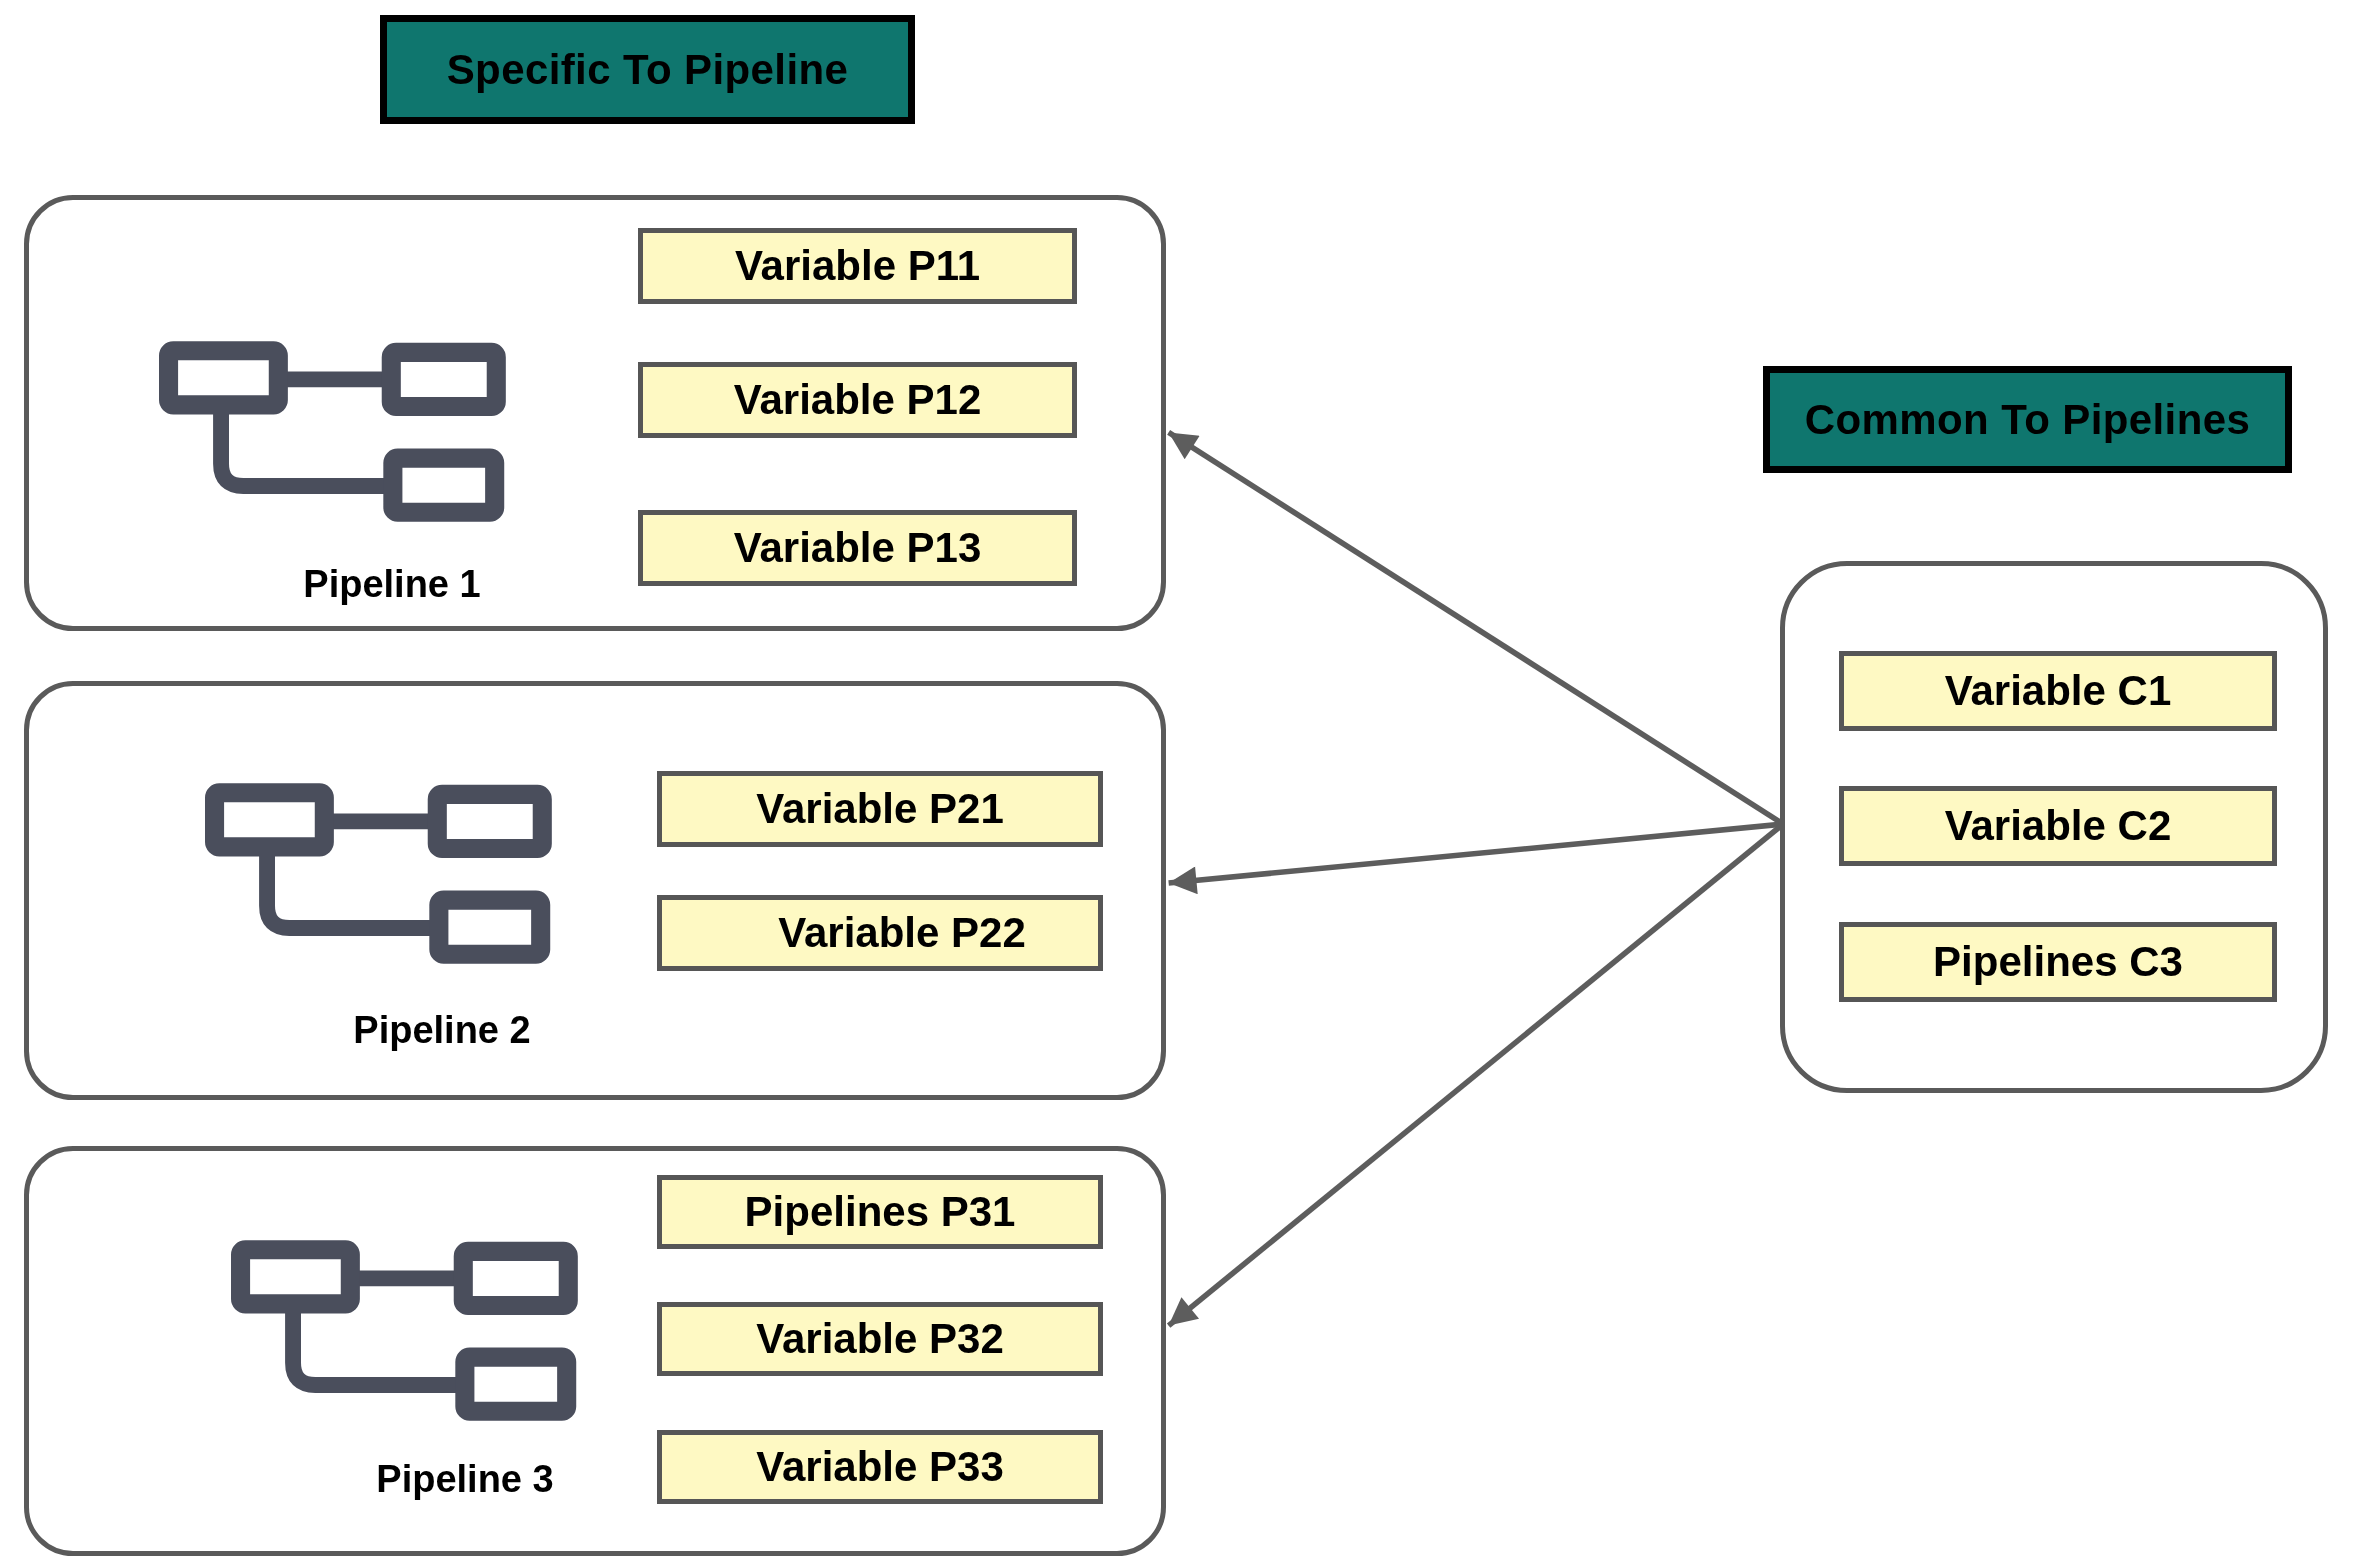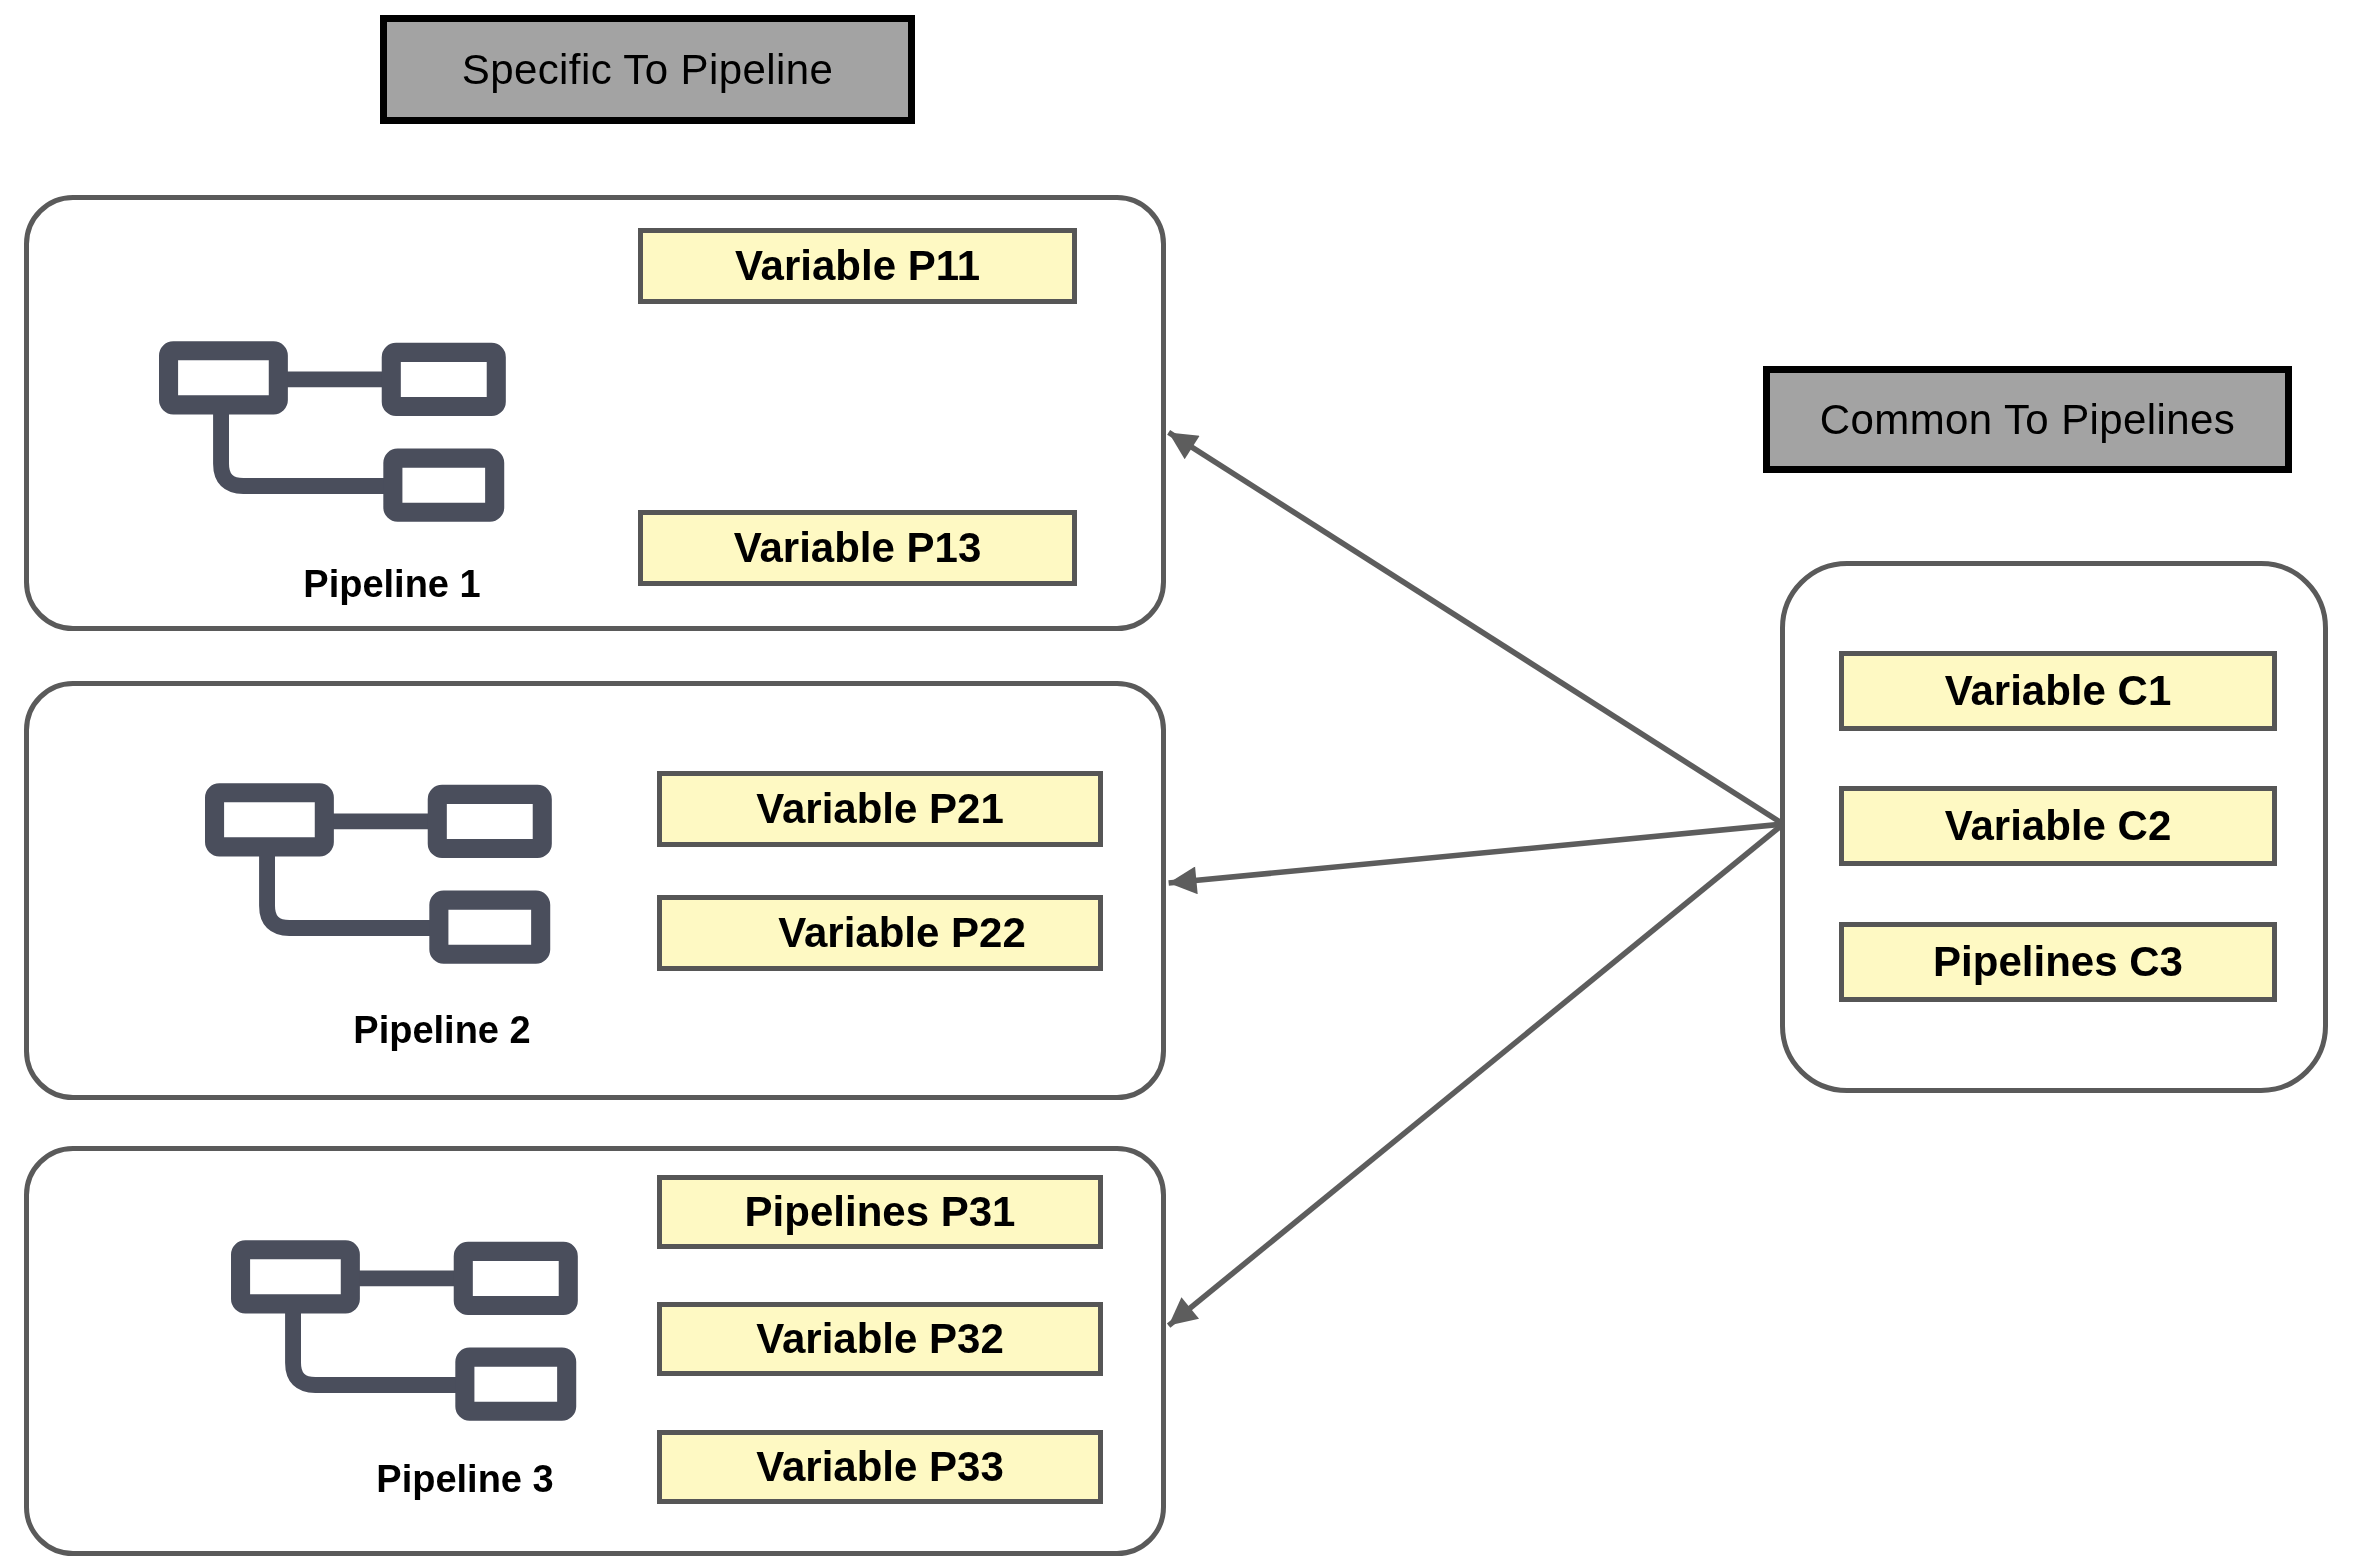--- a/index.html
+++ b/index.html
@@ -8,26 +8,26 @@
     position: relative;
     width: 2354px;
     height: 1563px;
     background: #ffffff;
     overflow: hidden;
   }
   .group-title {
     position: absolute;
     box-sizing: border-box;
     border: 7.2px solid #000000;
-    background: #a3a3a3;
+    background: #0f766e;
     display: flex;
     align-items: center;
     justify-content: center;
     font-size: 42px;
-    font-weight: 400;
+    font-weight: 700;
     color: #000000;
     letter-spacing: 0.4px;
   }
   .container {
     position: absolute;
     box-sizing: border-box;
     border: 5.6px solid #5a5a5a;
     border-radius: 49px;
     background: #ffffff;
   }
@@ -86,20 +86,21 @@
     <svg width="350" height="191" viewBox="0 0 440 240" xmlns="http://www.w3.org/2000/svg" fill="none">
       <path d="M 155 52 L 292 52" stroke="#4a4e5c" stroke-width="20"></path>
       <path d="M 78 90 L 78 158 Q 78 186 106 186 L 292 186" stroke="#4a4e5c" stroke-width="20"></path>
       <rect x="12" y="16" width="138" height="68" rx="6" stroke="#4a4e5c" stroke-width="24" fill="#ffffff"></rect>
       <rect x="292" y="18" width="132" height="68" rx="6" stroke="#4a4e5c" stroke-width="24" fill="#ffffff"></rect>
       <rect x="294" y="151" width="128" height="68" rx="6" stroke="#4a4e5c" stroke-width="24" fill="#ffffff"></rect>
     </svg>
   </div>
   <div class="pipe-label" style="left:225px; top:562px;">Pipeline 1</div>
   <div class="var-box" style="left:638px; top:228px; width:439px; height:76px;">Variable P11</div>
+  <div class="var-box" style="left:638px; top:362px; width:439px; height:76px;">Variable P12</div>
   <div class="var-box" style="left:638px; top:496px; width:439px; height:76px;margin-top:14px;">Variable P13</div>
 
   <div class="container" style="left:24px; top:681px; width:1142px; height:419px;"></div>
   <div class="icon-wrap" style="left:205px; top:780px;">
     <svg width="350" height="191" viewBox="0 0 440 240" xmlns="http://www.w3.org/2000/svg" fill="none">
       <path d="M 155 52 L 292 52" stroke="#4a4e5c" stroke-width="20"></path>
       <path d="M 78 90 L 78 158 Q 78 186 106 186 L 292 186" stroke="#4a4e5c" stroke-width="20"></path>
       <rect x="12" y="16" width="138" height="68" rx="6" stroke="#4a4e5c" stroke-width="24" fill="#ffffff"></rect>
       <rect x="292" y="18" width="132" height="68" rx="6" stroke="#4a4e5c" stroke-width="24" fill="#ffffff"></rect>
       <rect x="294" y="151" width="128" height="68" rx="6" stroke="#4a4e5c" stroke-width="24" fill="#ffffff"></rect>

